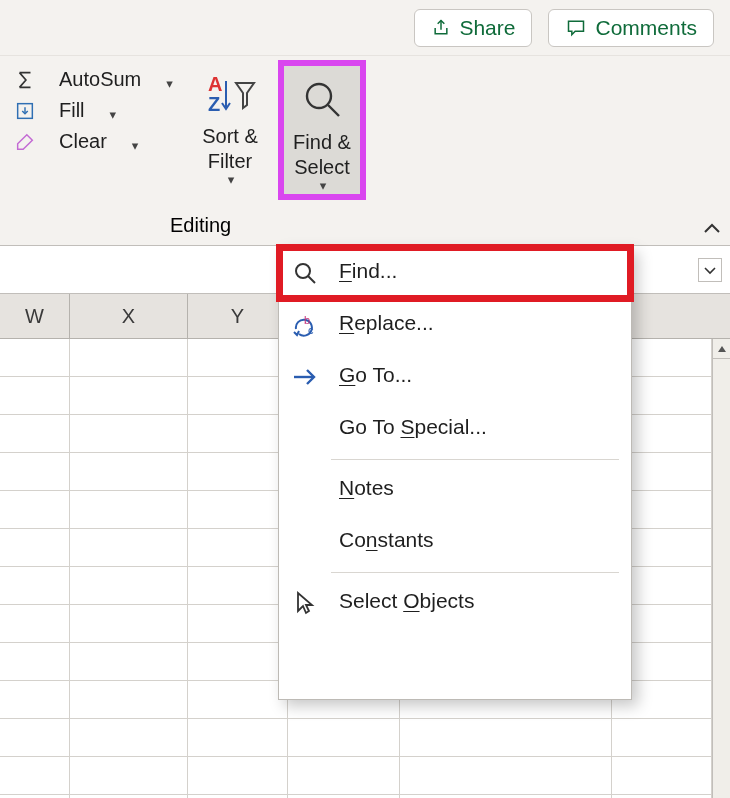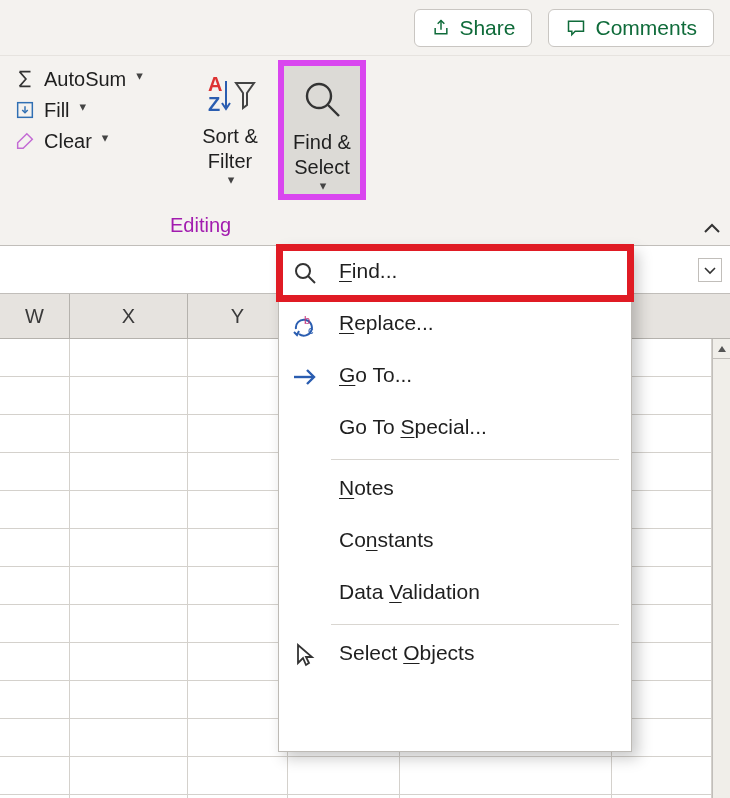--- a/index.html
+++ b/index.html
@@ -50,32 +50,32 @@
     right: 4px; bottom: 6px;
     width: 28px; height: 20px;
     display:flex; align-items:center; justify-content:center;
     cursor:pointer;
   }
 
   .editing-label {
     position: absolute;
     left: 170px; bottom: 8px;
     font-size: 20px;
-    color: #a21caf;
+    color: #000000;
   }
 
   .editing-group {
     position: absolute;
     left: 10px; top: 8px;
     width: 168px;
   }
   .cmd-row {
     display: flex;
-    align-items: flex-start;
-    gap: 8px;
+    align-items: flex-end;
+    gap: 23px;
     padding: 4px 4px;
     cursor: pointer;
     font-size: 20px;
     white-space: nowrap;
   }
   .cmd-row svg { flex-shrink: 0; }
   .chev { font-size: 13px; color:#444; margin-left:2px; }
 
   .big-cmd {
     position: absolute;
@@ -373,24 +373,20 @@
   <div class="sep"></div>
 
   <div class="item">
     <span class="ic"></span>
     <span><span></span><span class="ul">N</span><span>otes</span></span>
   </div>
   <div class="item">
     <span class="ic"></span>
     <span><span>Co</span><span class="ul">n</span><span>stants</span></span>
   </div>
-  <div class="item">
-    <span class="ic"></span>
-    <span><span>Data </span><span class="ul">V</span><span>alidation</span></span>
-  </div>
 
   <div class="sep"></div>
 
   <div class="item">
     <span class="ic">
         <svg width="22" height="24" viewBox="0 0 22 24" fill="none" stroke="#333" stroke-width="1.8">
           <path d="M4 2 L4 20 L9 15 L12 22 L15 20 L12 14 L18 14 Z"></path>
         </svg>
       </span>
     <span><span>Select </span><span class="ul">O</span><span>bjects</span></span>

